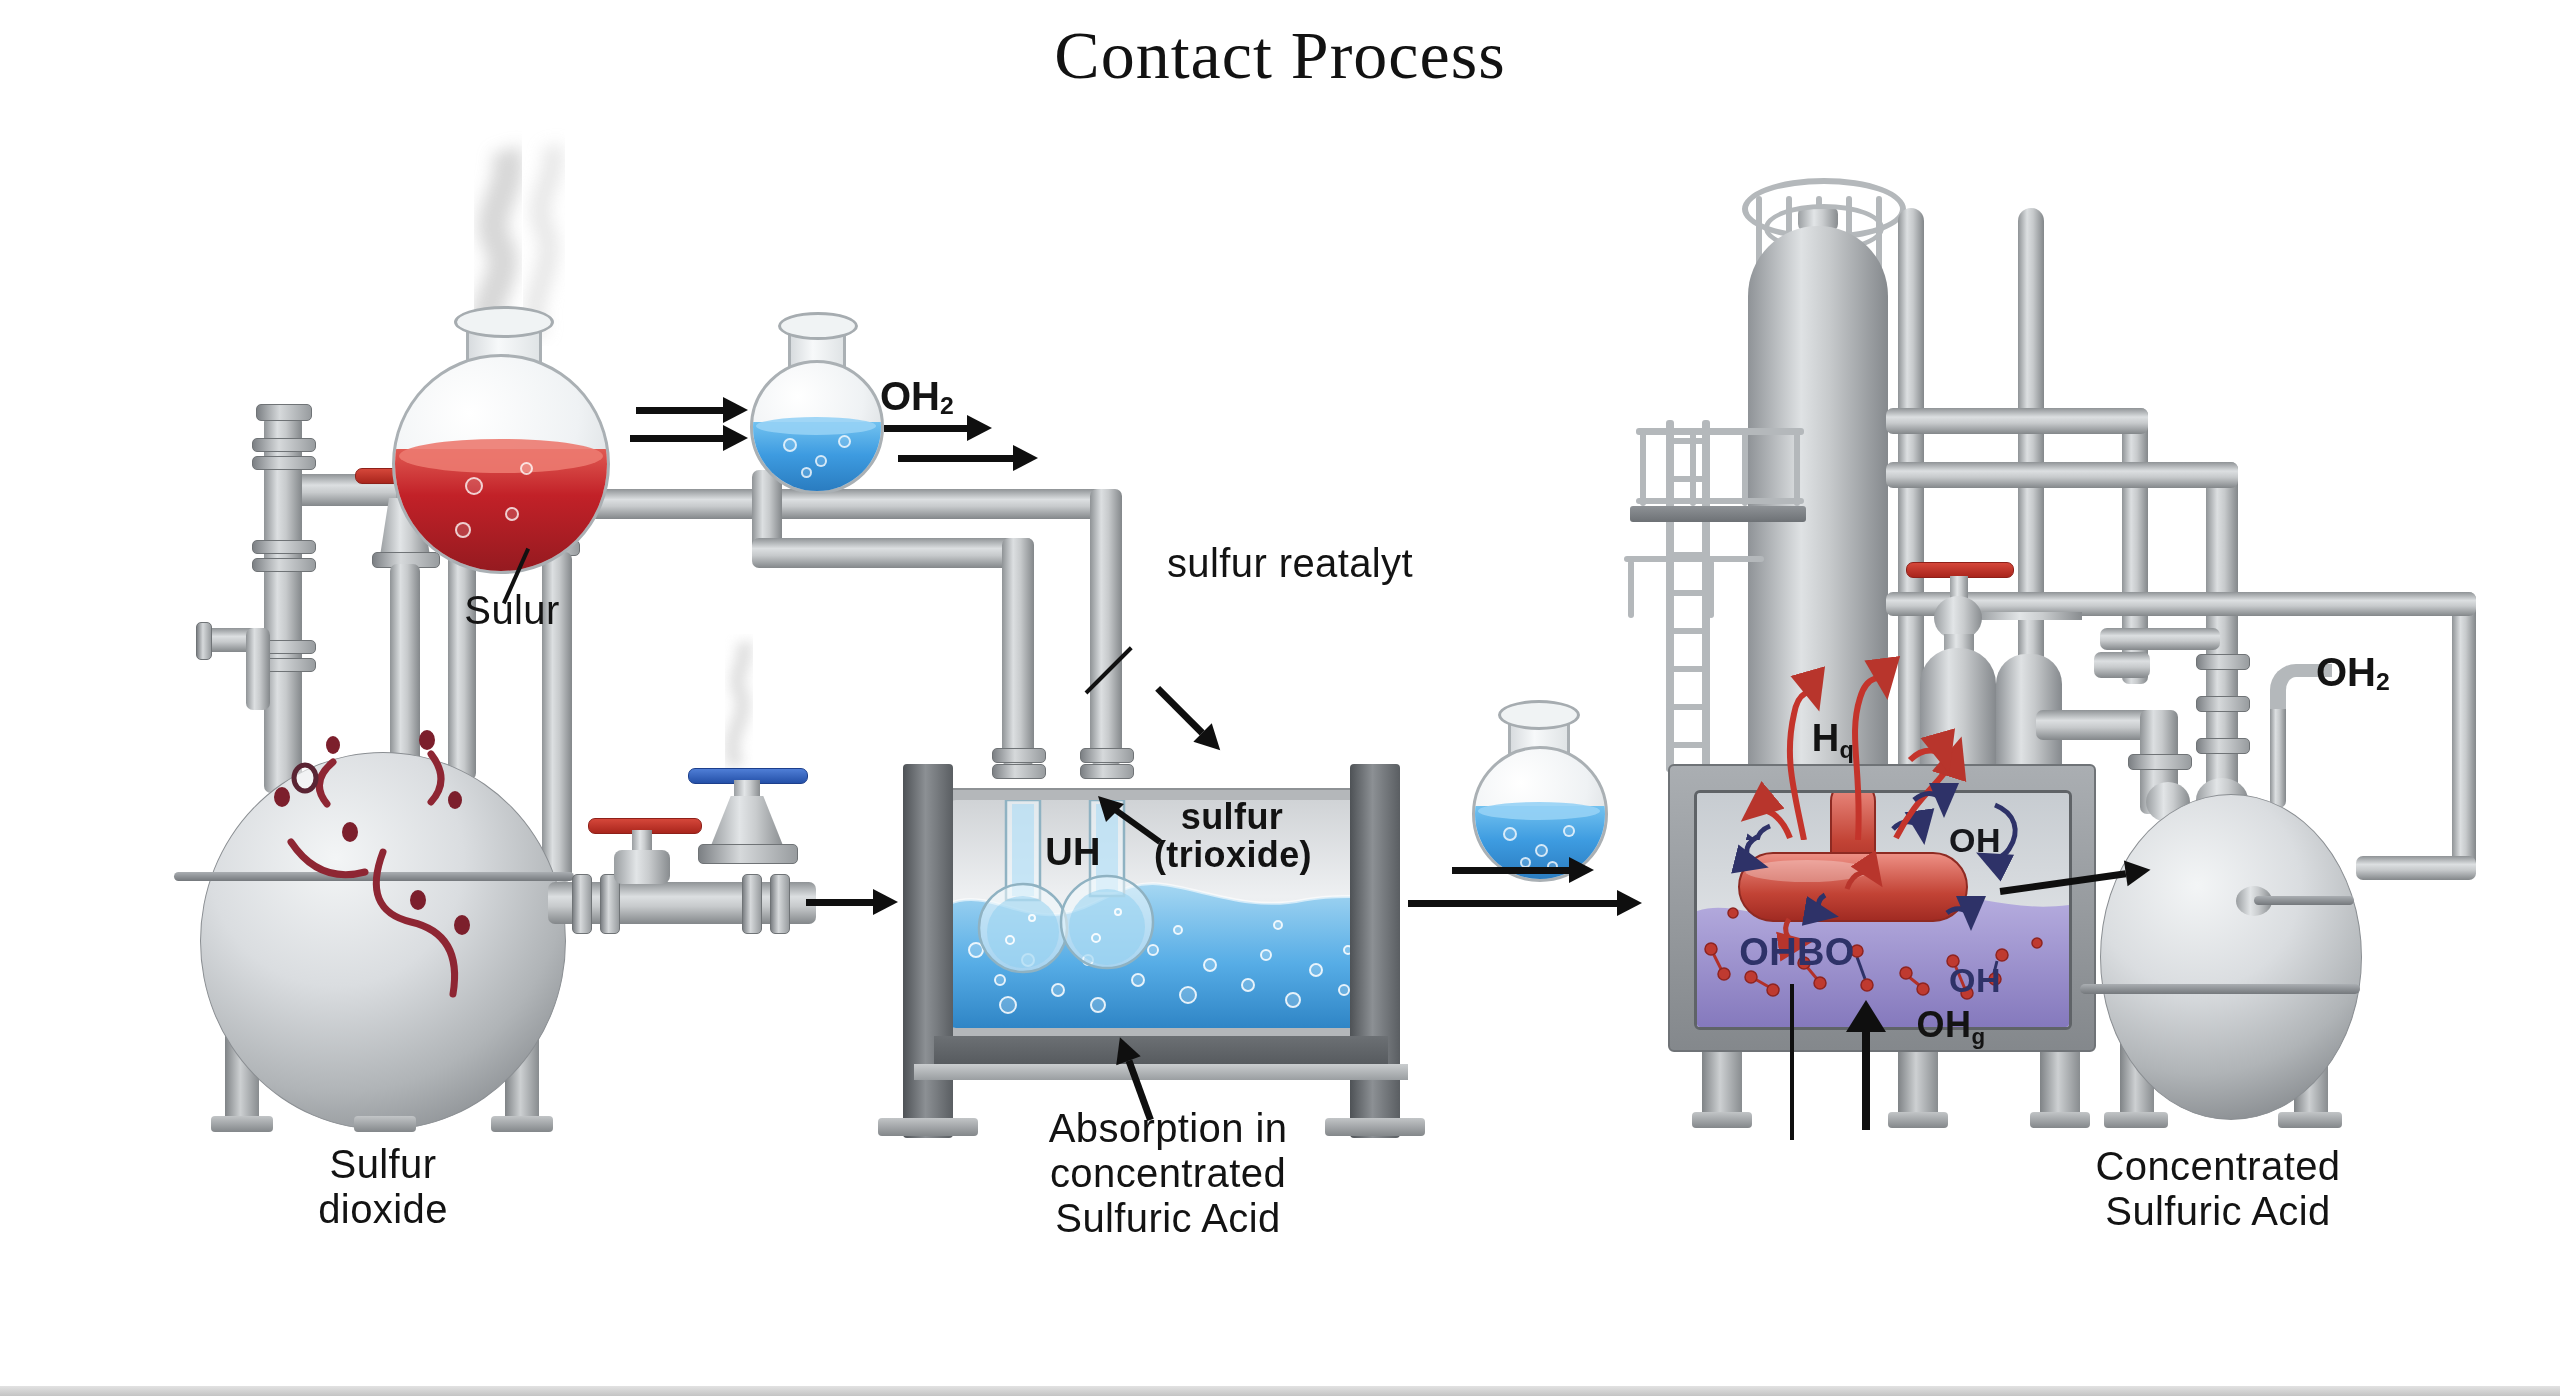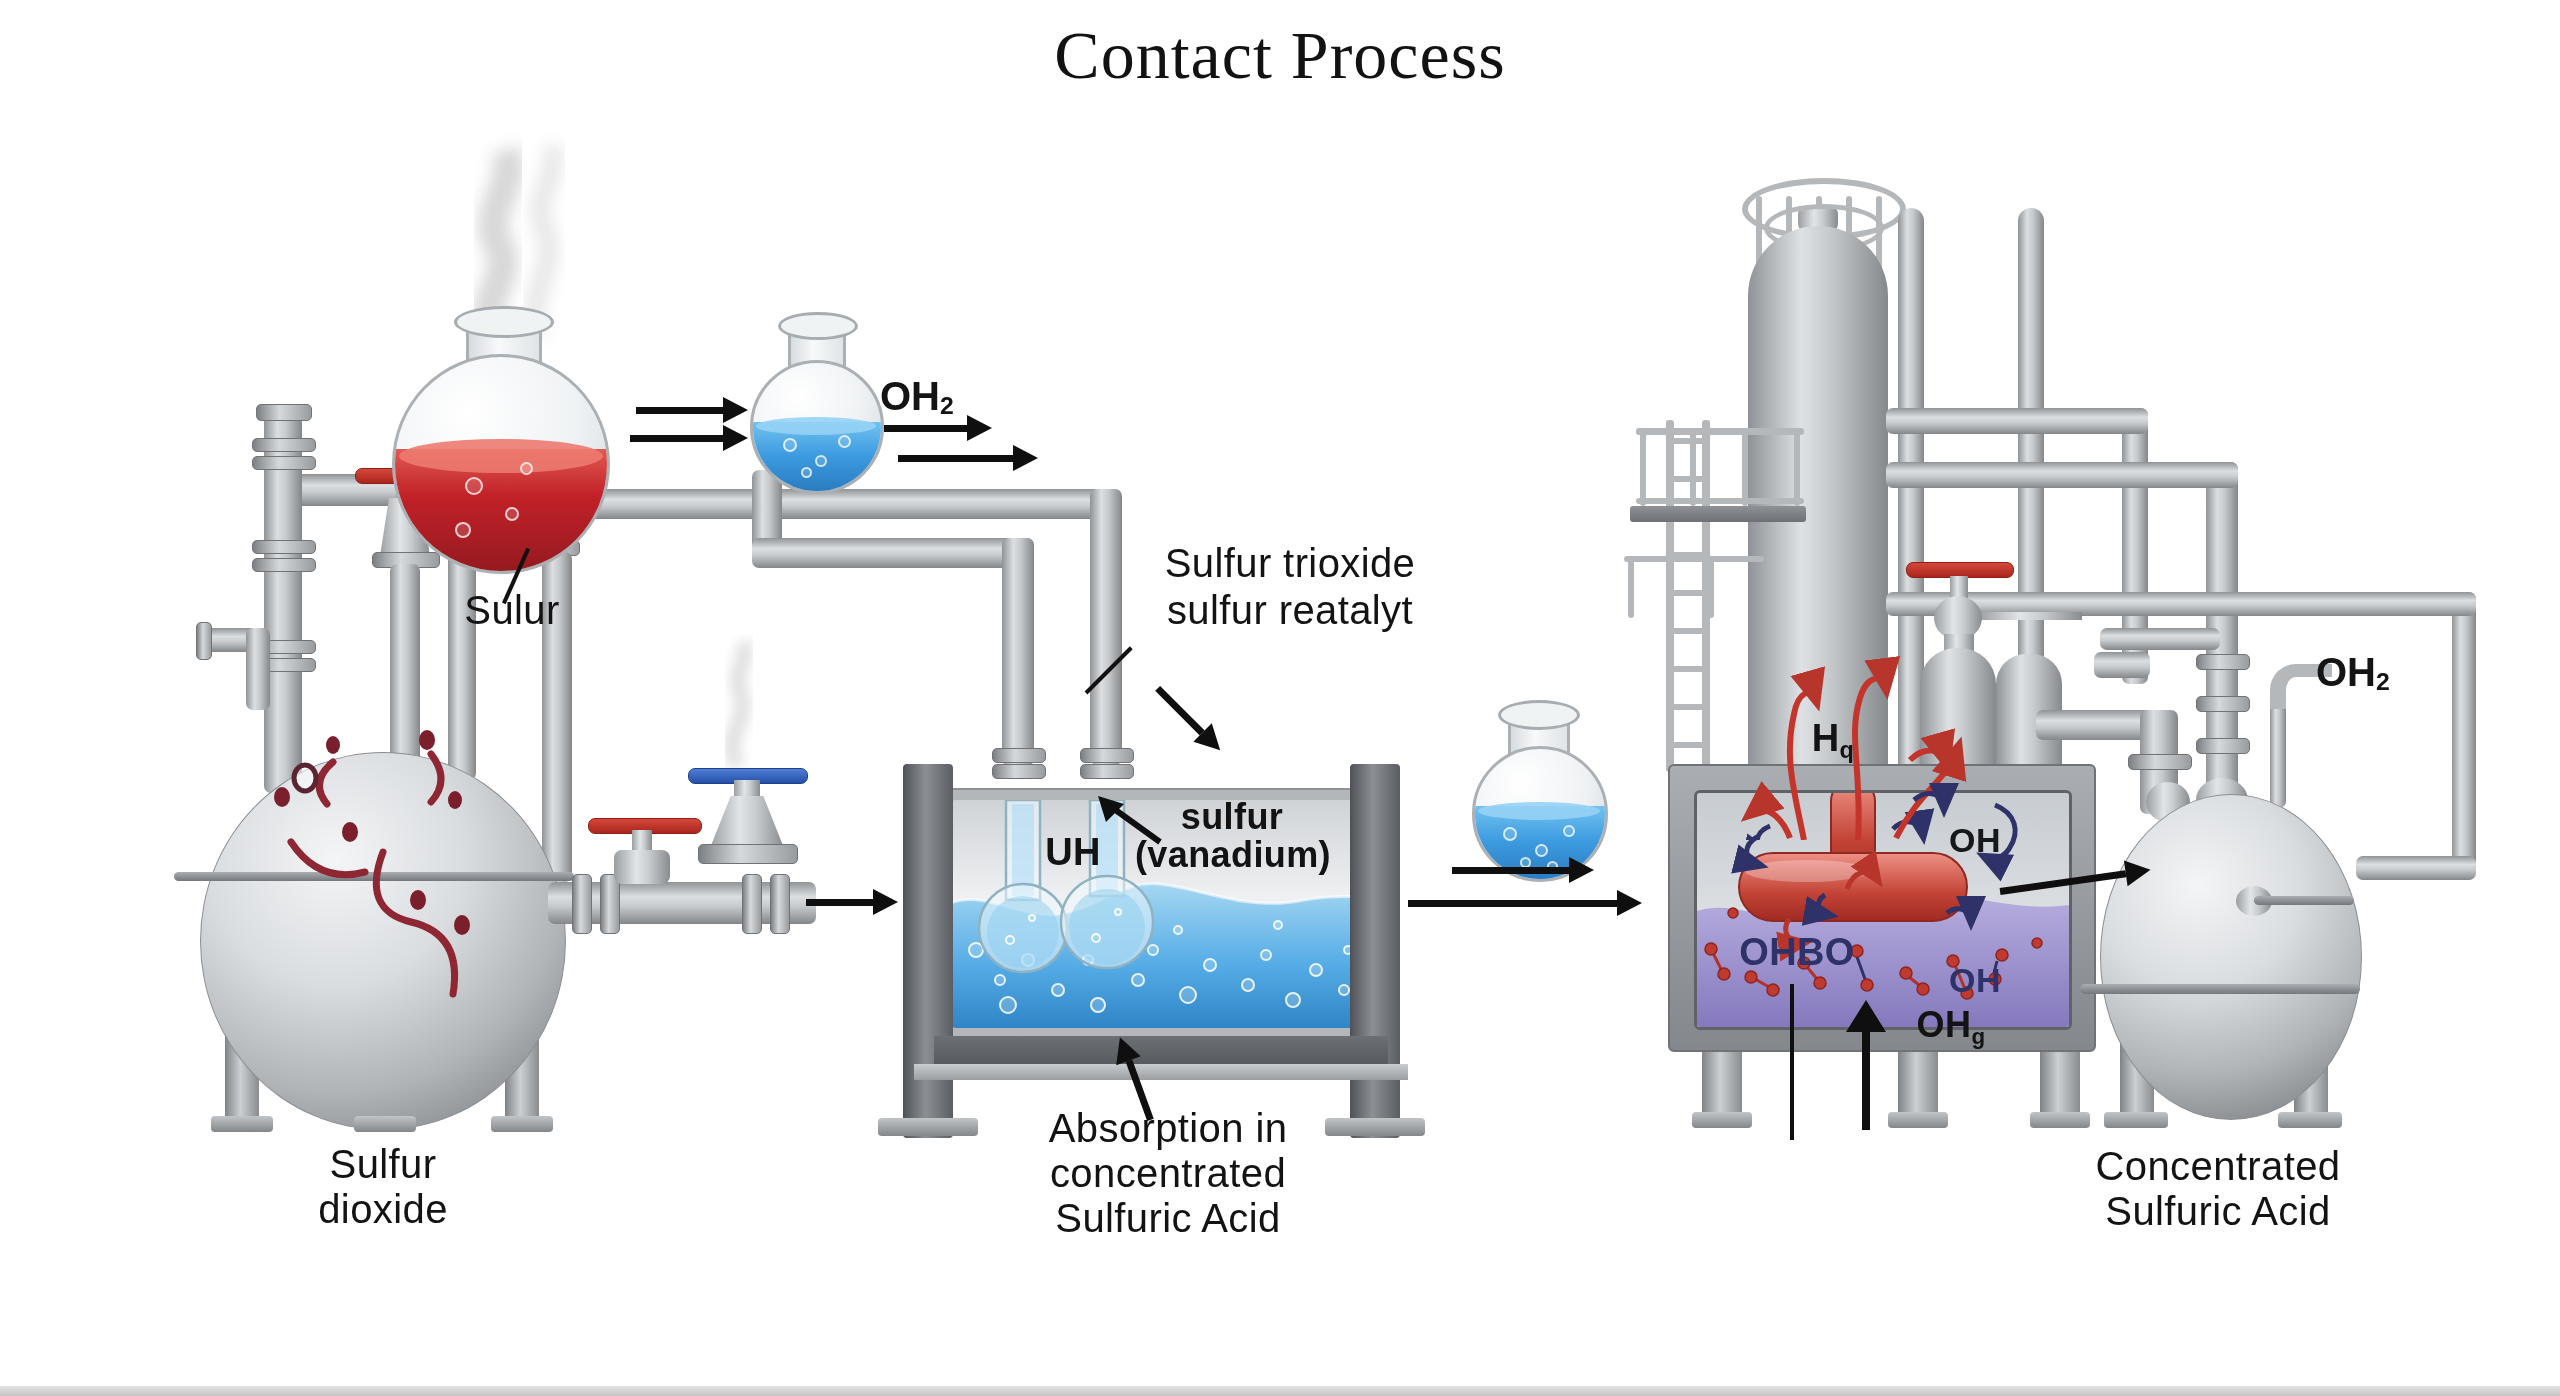--- a/index.html
+++ b/index.html
@@ -171,21 +171,20 @@
       <div class="sh"></div>
       <div class="hd"></div>
     </div>
 
   <div class="abs flange" style="left:992px;top:748px;width:52px;height:13px"></div>
   <div class="abs flange" style="left:992px;top:764px;width:52px;height:13px"></div>
   <div class="abs flange" style="left:1080px;top:748px;width:52px;height:13px"></div>
   <div class="abs flange" style="left:1080px;top:764px;width:52px;height:13px"></div>
 
   <div class="abs" style="left:1100px;top:540px;width:380px">
-    <div class="cap" style="font-size:40px;line-height:47px">Sulfur trioxide</div>
     <div class="cap" style="font-size:40px;line-height:47px">sulfur reatalyt</div>
   </div>
   <div class="abs" style="left:1086px;top:691px;width:64px;height:4px;background:#111;transform:rotate(-45deg);transform-origin:left center"></div>
   <div class="abs arrow" style="left:1158px;top:674px;width:88px;height:28px;transform:rotate(45deg);transform-origin:left center">
       <div class="sh"></div>
       <div class="hd"></div>
     </div>
 
   <div class="abs" style="left:934px;top:788px;width:454px;height:252px;background:#b4b7ba;border:2px solid #8e9295;border-radius:8px"></div>
   <div class="abs" style="left:948px;top:800px;width:426px;height:228px;border-radius:8px;overflow:hidden;background:linear-gradient(180deg,#d0d3d6,#eef0f2 42%,#e3e6e8)">
@@ -237,21 +236,21 @@
     </svg>
   </div>
   <div class="abs" style="left:903px;top:764px;width:50px;height:374px;background:linear-gradient(90deg,#4e5256,#8c9094 45%,#5a5e62);border-radius:4px"></div>
   <div class="abs" style="left:1350px;top:764px;width:50px;height:374px;background:linear-gradient(90deg,#4e5256,#8c9094 45%,#5a5e62);border-radius:4px"></div>
   <div class="abs" style="left:934px;top:1036px;width:454px;height:32px;background:linear-gradient(180deg,#6c7074,#54585c)"></div>
   <div class="abs" style="left:914px;top:1064px;width:494px;height:16px;background:linear-gradient(180deg,#cacdcf,#9a9ea1)"></div>
   <div class="abs foot" style="left:878px;top:1118px;width:100px;height:18px"></div>
   <div class="abs foot" style="left:1325px;top:1118px;width:100px;height:18px"></div>
   <div class="abs cap bold" style="left:1023px;top:830px;width:100px;font-size:38px">UH</div>
   <div class="abs cap bold" style="left:1142px;top:794px;width:180px;font-size:36px">sulfur</div>
-  <div class="abs cap bold" style="left:1118px;top:832px;width:230px;font-size:36px">(vanadium)</div>
+  <div class="abs cap bold" style="left:1118px;top:832px;width:230px;font-size:36px">(trioxide)</div>
   <svg class="abs" width="80" height="58" viewBox="0 0 80 58" style="left:1090px;top:790px">
     <line x1="70" y1="52" x2="20" y2="16" stroke="#0f0f0f" stroke-width="6"></line>
     <polygon points="8,6 34,14 16,32" fill="#0f0f0f"></polygon>
   </svg>
   <div class="abs arrow" style="left:1150px;top:1106px;width:88px;height:28px;transform:rotate(-110deg);transform-origin:left center">
       <div class="sh"></div>
       <div class="hd"></div>
     </div>
   <div class="abs arrow" style="left:806px;top:888px;width:92px;height:28px">
       <div class="sh"></div>

